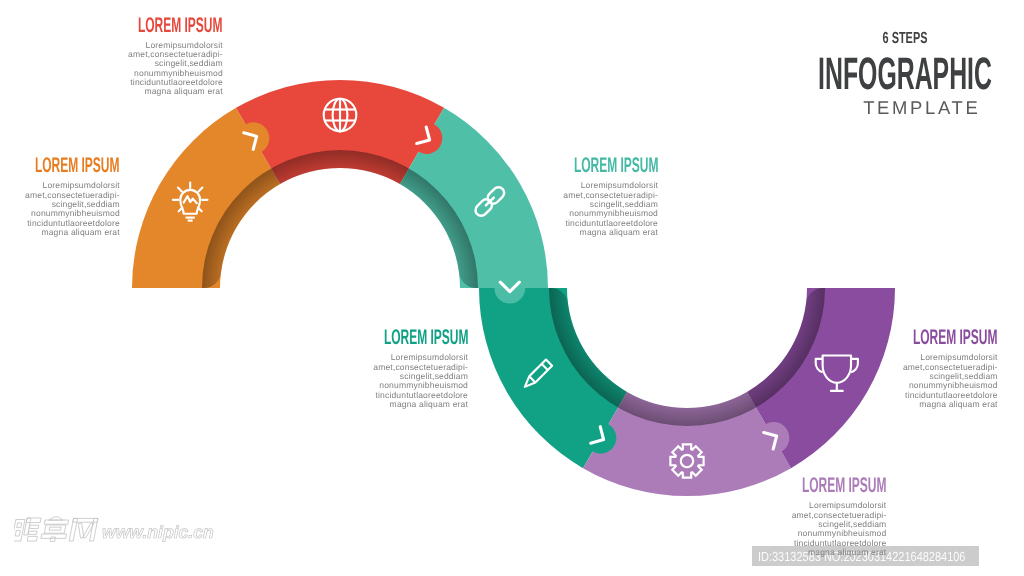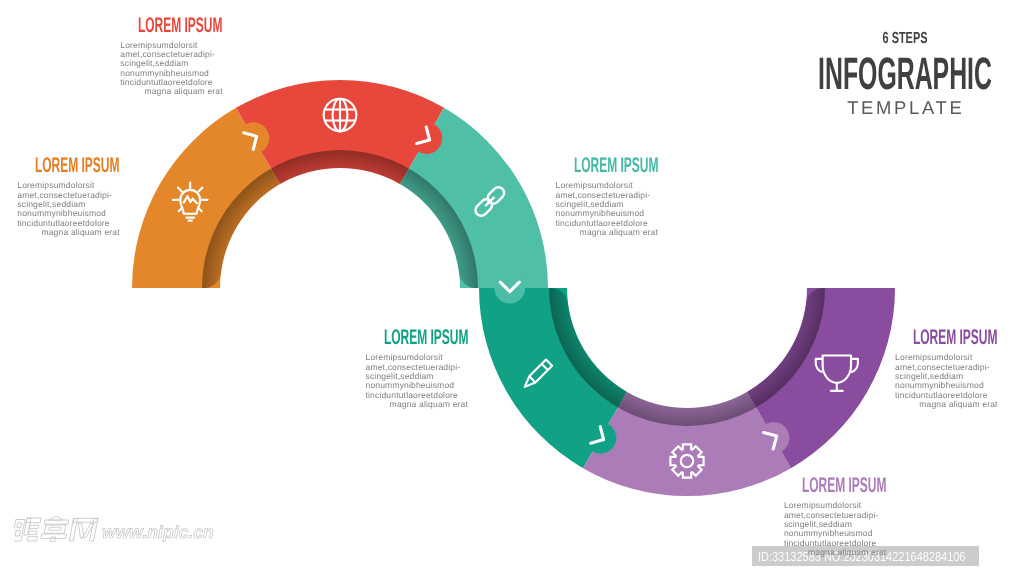--- a/index.html
+++ b/index.html
@@ -12,32 +12,32 @@
   .txtblock{position:absolute;width:102.5px;}
   .txtblock .hd{
     font-weight:bold;font-size:21.2px;line-height:15px;height:15px;
     transform:scaleX(0.566);transform-origin:100% 50%;white-space:nowrap;
     position:absolute;right:0;top:0;
   }
   .txtblock .bd{
     font-size:8.55px;line-height:9.32px;color:#808184;letter-spacing:0.15px;
     margin-top:23.0px;
   }
-  .txtblock .ln{display:flex;justify-content:flex-start;white-space:pre;}
+  .txtblock .ln{display:flex;justify-content:flex-end;white-space:pre;}
   .txtblock .ln.last{justify-content:flex-end;gap:2.6px;}
   .txtblock .ln > span{display:inline-block;}
 
   #title{position:absolute;white-space:nowrap;}
   #title > div{position:absolute;left:50%;white-space:nowrap;}
   #title .steps{font-weight:bold;font-size:16px;color:#414042;
     transform:translateX(-50%) scaleX(0.682);line-height:16px;height:16px;top:0;}
   #title .big{font-weight:bold;font-size:45.5px;color:#3f4042;line-height:36px;height:36px;
     transform:translateX(-50%) scaleX(0.546);top:25px;}
   #title .tpl{font-size:18.4px;color:#58595b;letter-spacing:2.7px;line-height:18px;height:18px;
-    transform:translateX(-50%) scaleX(1);top:67.5px;text-indent:2.7px;}
+    transform:translateX(-50%) scaleX(1);top:67.5px;text-indent:2.7px;margin-left:16px;}
 
   #wm{position:absolute;left:14px;top:516px;width:212px;height:26px;}
   #idbar{position:absolute;left:752px;top:545.5px;width:227px;height:20px;
     background:rgba(0,0,0,0.2);overflow:hidden;}
   #idbar span{position:absolute;left:6.2px;top:0px;color:rgba(255,255,255,0.93);font-size:13.1px;
     line-height:21px;white-space:nowrap;
     transform:scaleX(0.838);transform-origin:0 50%;}
 </style>
 </head>
 <body>

